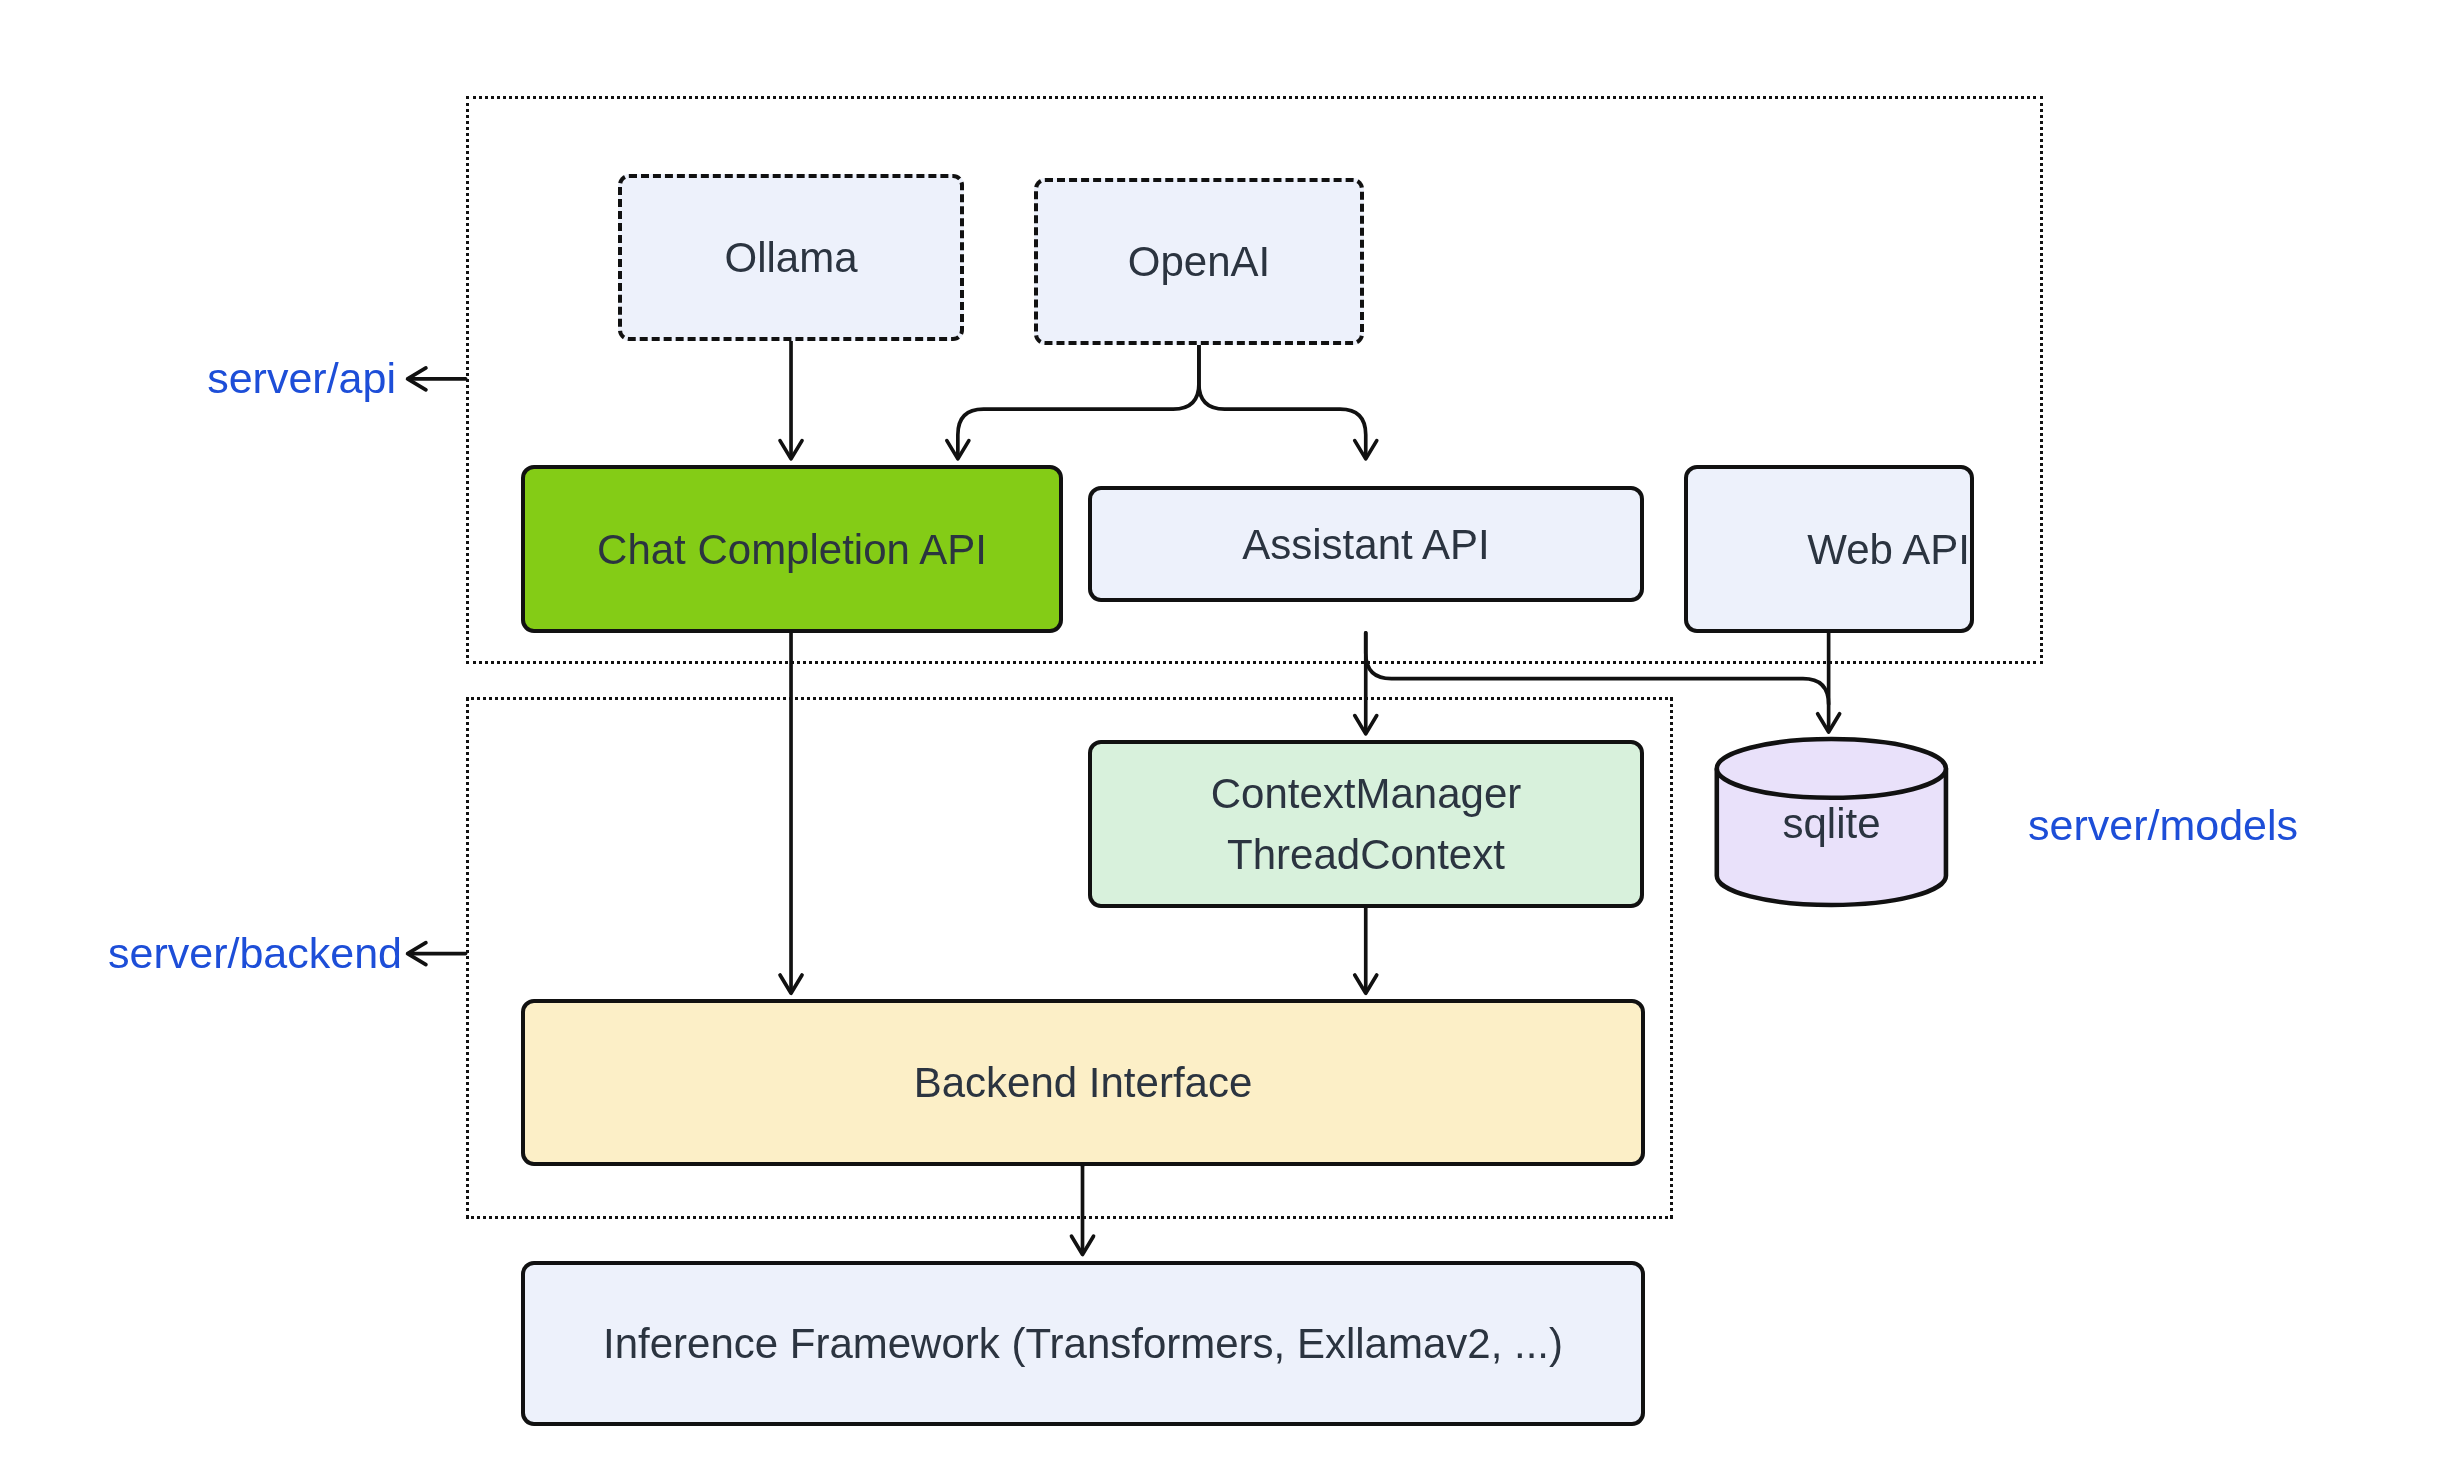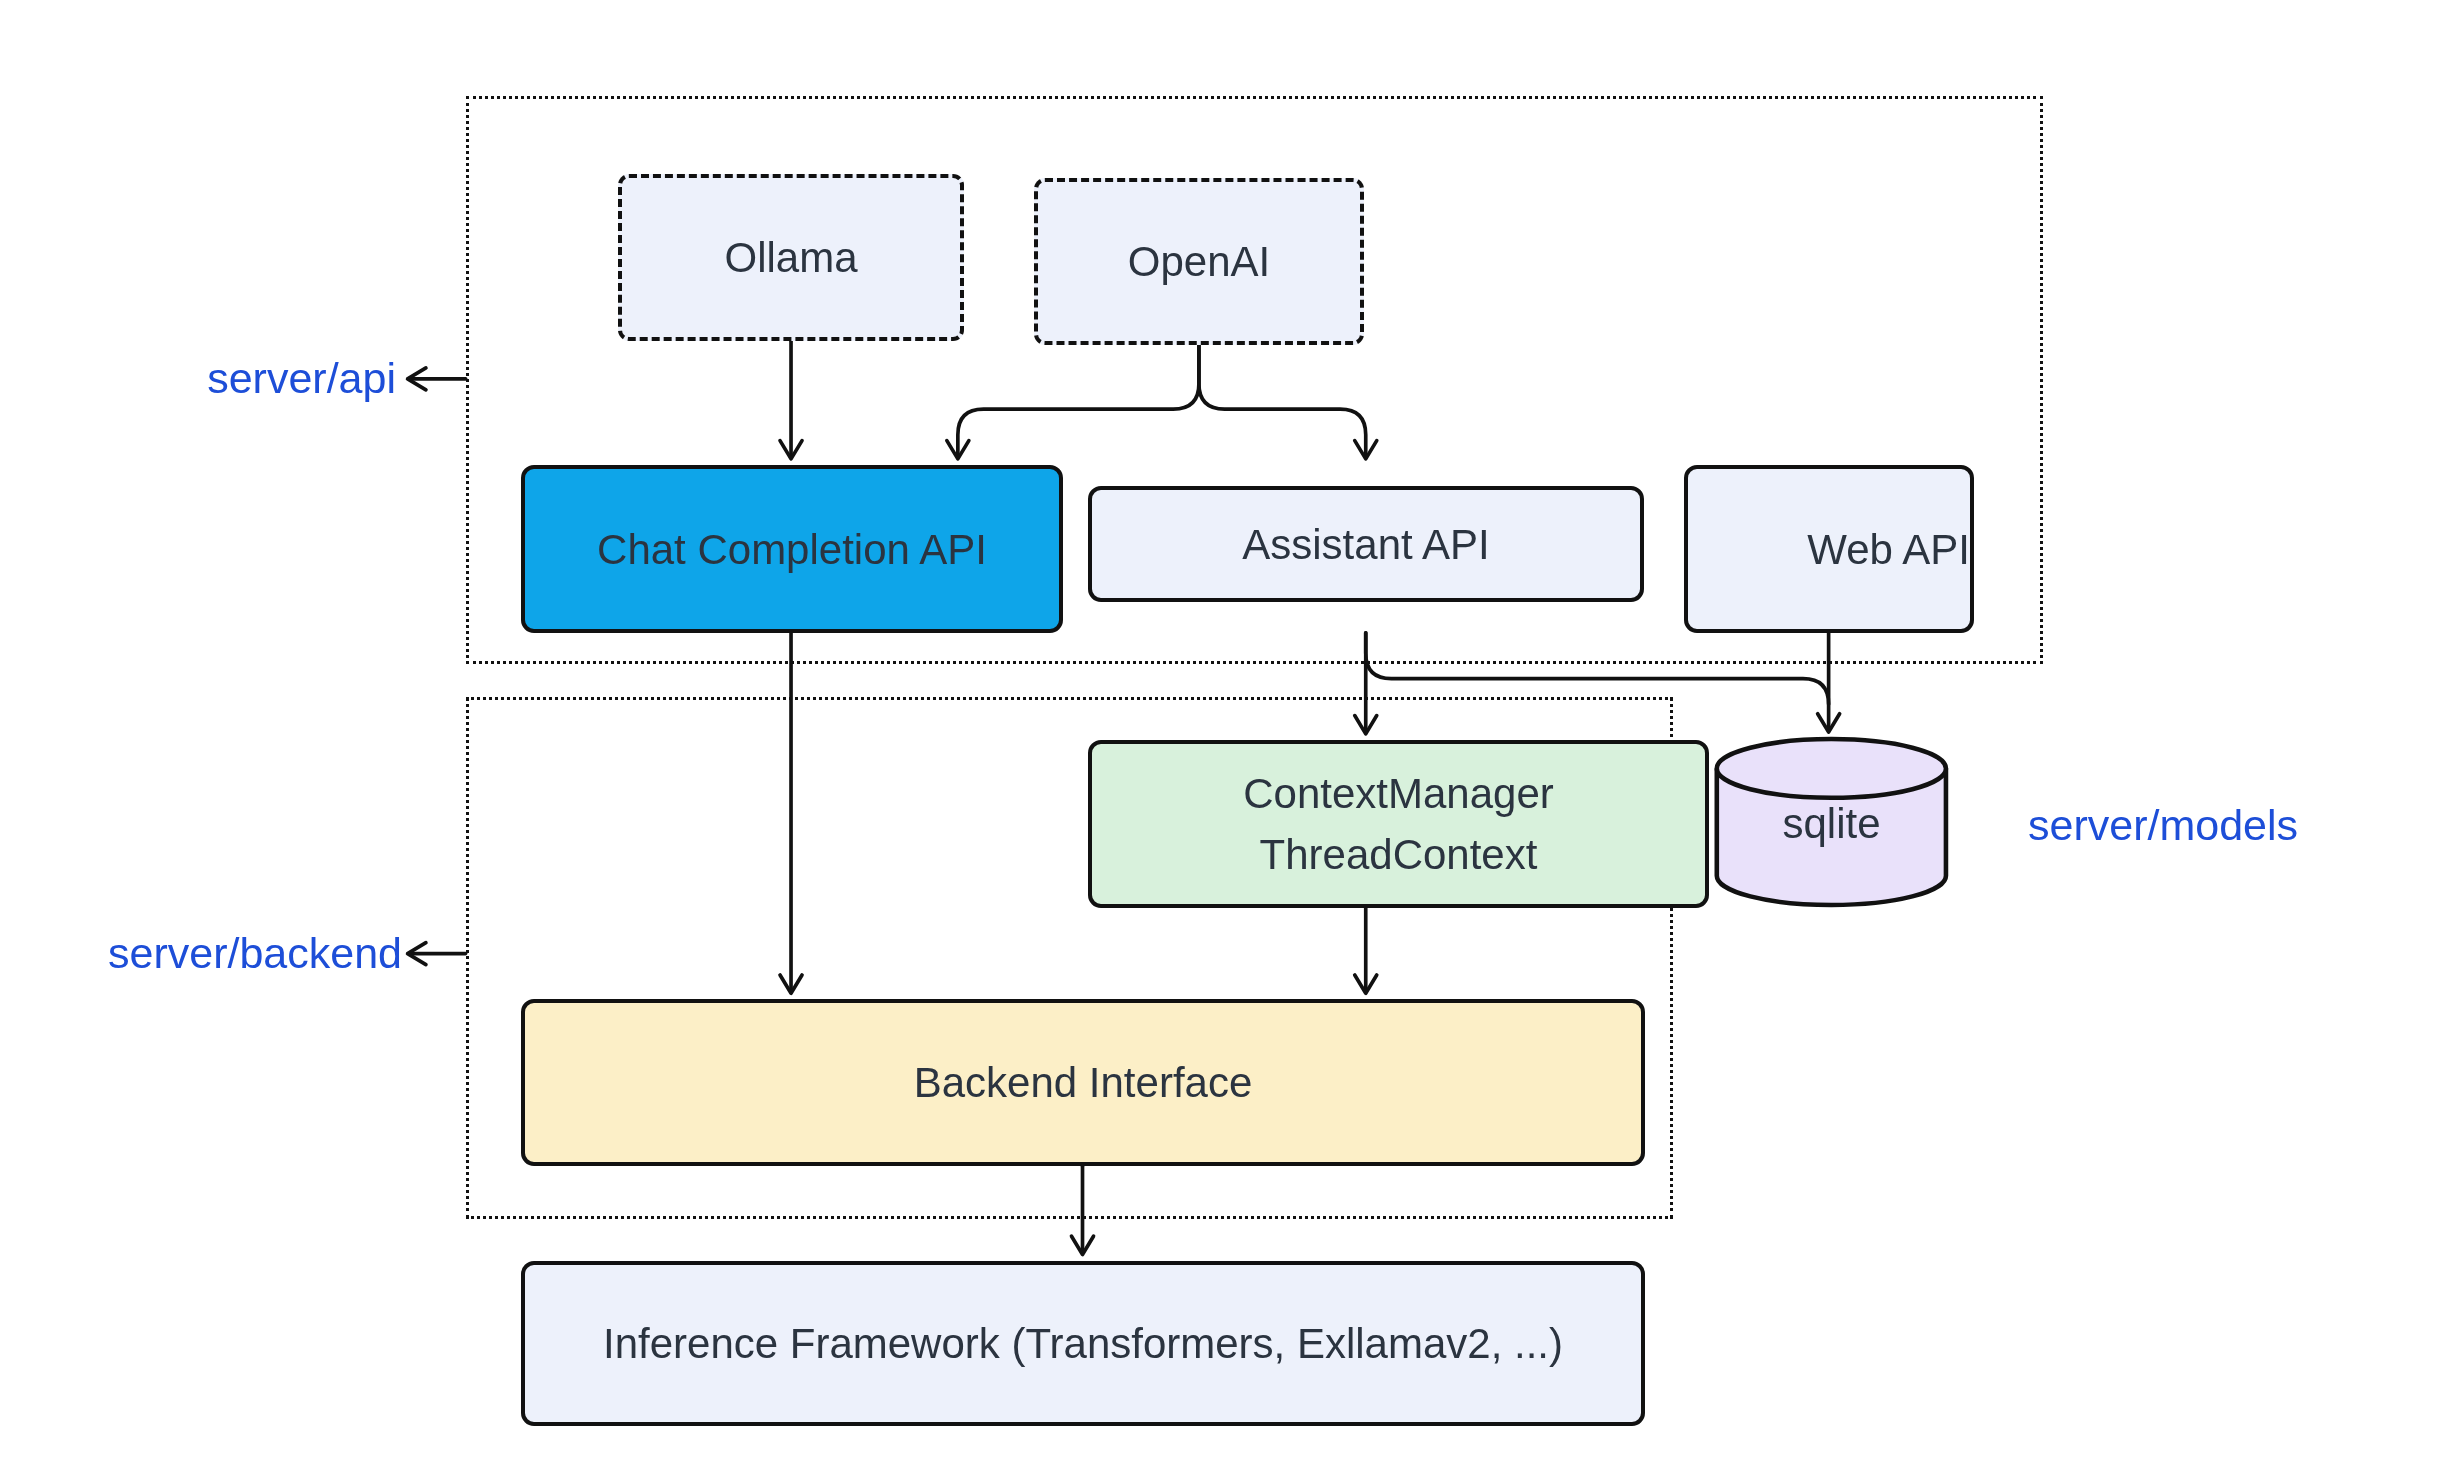--- a/index.html
+++ b/index.html
@@ -39,21 +39,21 @@
     line-height: 61px;
     box-sizing: border-box;
   }
   .node.dashed { border-style: dashed; border-width: 4.6px; border-radius: 11px; }
 
   .node.ollama    { left: 618px;  top: 174px;  width: 346px;  height: 167px; }
   .node.openai    { left: 1034px; top: 178px;  width: 330px;  height: 167px; }
   .node.chat      { left: 521px;  top: 465px;  width: 542px;  height: 168px; }
   .node.assistant { left: 1088px; top: 486px;  width: 556px;  height: 116px; justify-content: center; }
   .node.web       { left: 1684px; top: 465px;  width: 290px;  height: 168px; align-items: flex-end; }
-  .node.context   { left: 1088px; top: 740px;  width: 621px;  height: 168px; }
+  .node.context   { left: 1088px; top: 740px;  width: 556px;  height: 168px; }
   .node.backendif { left: 521px;  top: 999px; width: 1124px; height: 167px; }
   .node.inference { left: 521px;  top: 1261px; width: 1124px; height: 165px; }
 
   
   .freelabel {
     position: absolute;
     color: #1d4ed8;
     font-size: 43px;
     line-height: 53px;
     white-space: nowrap;
@@ -119,21 +119,21 @@
   <div class="freelabel models">server/models</div>
 
   <div class="node dashed ollama" style="background: rgb(237, 241, 251);">
     <span>Ollama</span>
   </div>
 
   <div class="node dashed openai" style="background: rgb(237, 241, 251);">
     <span>OpenAI</span>
   </div>
 
-  <div class="node chat" style="background: #0ea5e9;">
+  <div class="node chat" style="background: #84cc16;">
     <span>Chat Completion API</span>
   </div>
 
   <div class="node assistant" style="background: rgb(237, 241, 251);">
     <span>Assistant API</span>
   </div>
 
   <div class="node web" style="background: rgb(237, 241, 251);">
     <span>Web API</span>
   </div>

